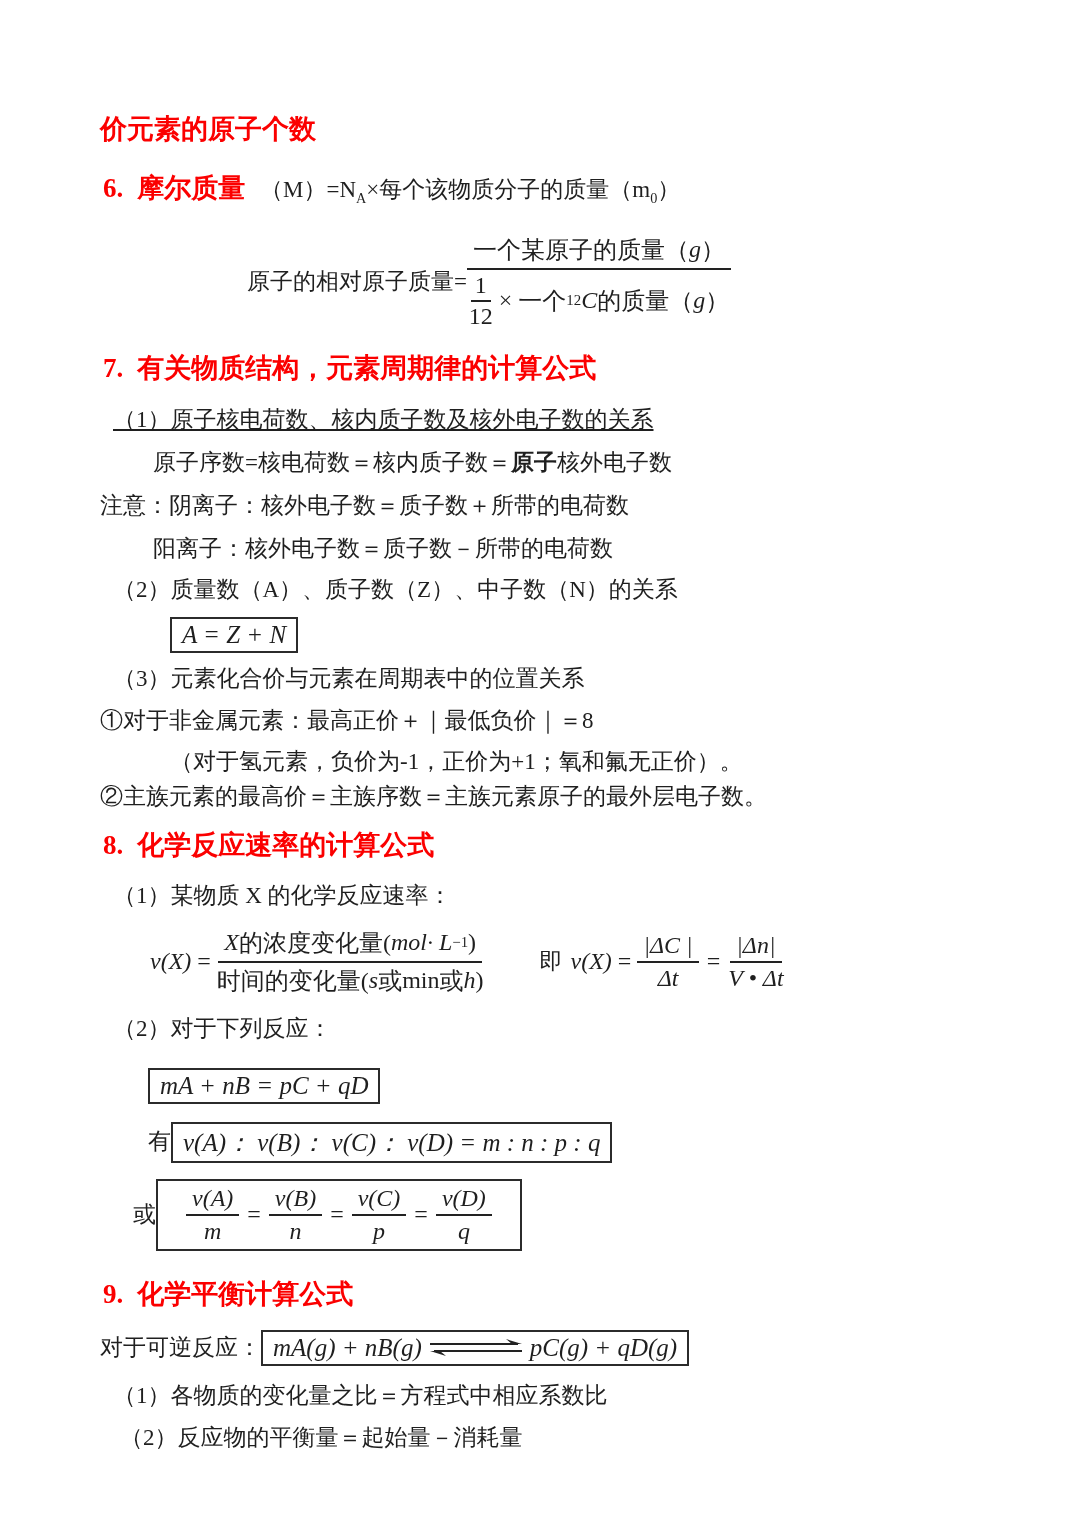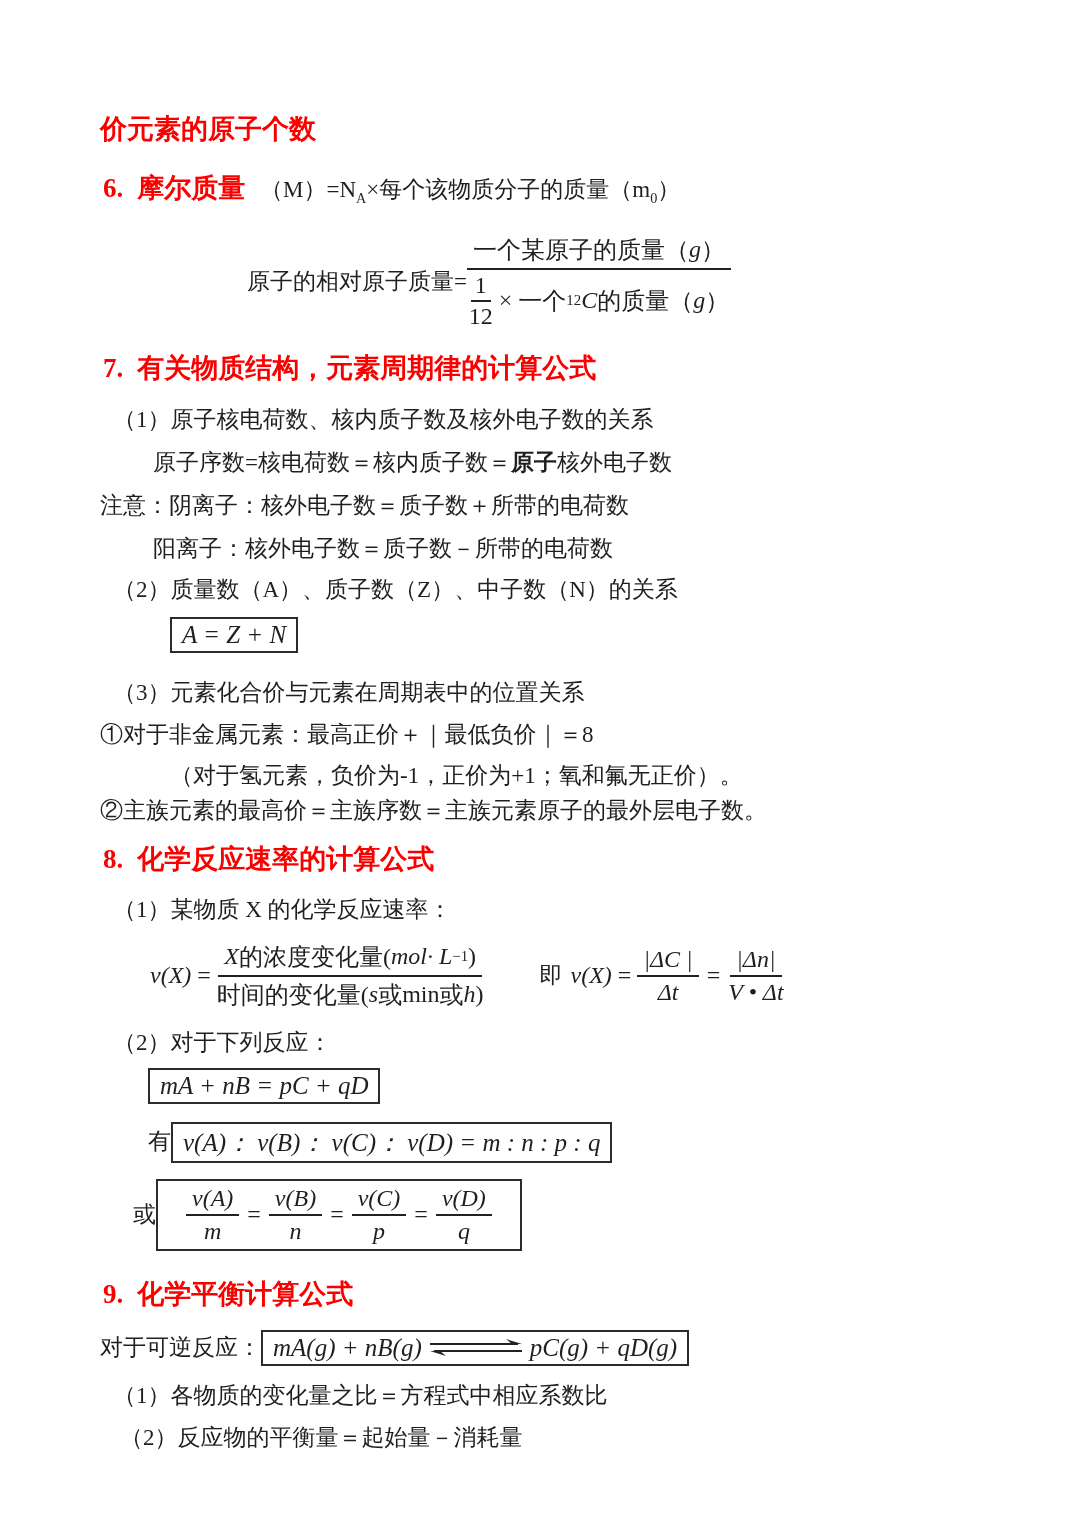--- a/index.html
+++ b/index.html
@@ -68,36 +68,36 @@
           <i class="math">g</i>
           <span class="cn">）</span>
       </span>
     </span>
   </div>
 
   <div class="red-h" style="margin-left:103px;margin-top:28px;">
     <span class="num">7.</span><span>有关物质结构，元素周期律的计算公式</span>
   </div>
 
-  <div class="line" style="margin-left:113px;margin-top:21px;">（1）原子核电荷数、核内质子数及核外电子数的关系</div>
+  <div class="line" style="margin-left:113px;margin-top:21px;text-decoration:underline;">（1）原子核电荷数、核内质子数及核外电子数的关系</div>
 
   <div class="line" style="margin-left:153px;margin-top:13px;">
     <span>原子序数=核电荷数＝核内质子数＝</span><span class="b">原子</span><span>核外电子数</span>
   </div>
 
   <div class="line" style="margin-left:100px;margin-top:13px;">注意：阴离子：核外电子数＝质子数＋所带的电荷数</div>
   <div class="line" style="margin-left:153px;margin-top:13px;">阳离子：核外电子数＝质子数－所带的电荷数</div>
 
   <div class="line" style="margin-left:113px;margin-top:11px;">（2）质量数（A）、质子数（Z）、中子数（N）的关系</div>
 
   <div style="margin-left:170px;margin-top:12px;">
     <span class="boxed math" style="font-size:25px;">A = Z + N</span>
   </div>
 
-  <div class="line" style="margin-left:113px;margin-top:25px;">（3）元素化合价与元素在周期表中的位置关系</div>
+  <div class="line" style="margin-left:113px;margin-top:11px;">（3）元素化合价与元素在周期表中的位置关系</div>
   <div class="line" style="margin-left:100px;margin-top:12px;">①对于非金属元素：最高正价＋｜最低负价｜＝8</div>
   <div class="line" style="margin-left:170px;margin-top:11px;">（对于氢元素，负价为-1，正价为+1；氧和氟无正价）。</div>
   <div class="line" style="margin-left:100px;margin-top:5px;">②主族元素的最高价＝主族序数＝主族元素原子的最外层电子数。</div>
 
   <div class="red-h" style="margin-left:103px;margin-top:17px;">
     <span class="num">8.</span><span>化学反应速率的计算公式</span>
   </div>
 
   <div class="line" style="margin-left:113px;margin-top:20px;">（1）某物质 X 的化学反应速率：</div>
 
@@ -139,21 +139,21 @@
           <i class="math">|Δn|</i>
         </span>
       <span class="fbot">
           <i class="math">V • Δt</i>
         </span>
     </span>
   </div>
 
   <div class="line" style="margin-left:113px;margin-top:12px;">（2）对于下列反应：</div>
 
-  <div style="margin-left:148px;margin-top:10px;">
+  <div style="margin-left:148px;margin-top:24px;">
     <span class="boxed math" style="font-size:25px;">mA + nB = pC + qD</span>
   </div>
 
   <div class="eq-row" style="margin-left:148px;margin-top:18px;">
     <span class="line">有</span>
     <span class="boxed math" style="font-size:25px;">v(A)：  v(B)：  v(C)：  v(D) = m : n :  p : q</span>
   </div>
 
   <div class="eq-row" style="margin-left:133px;margin-top:16px;">
     <span class="line">或</span>

